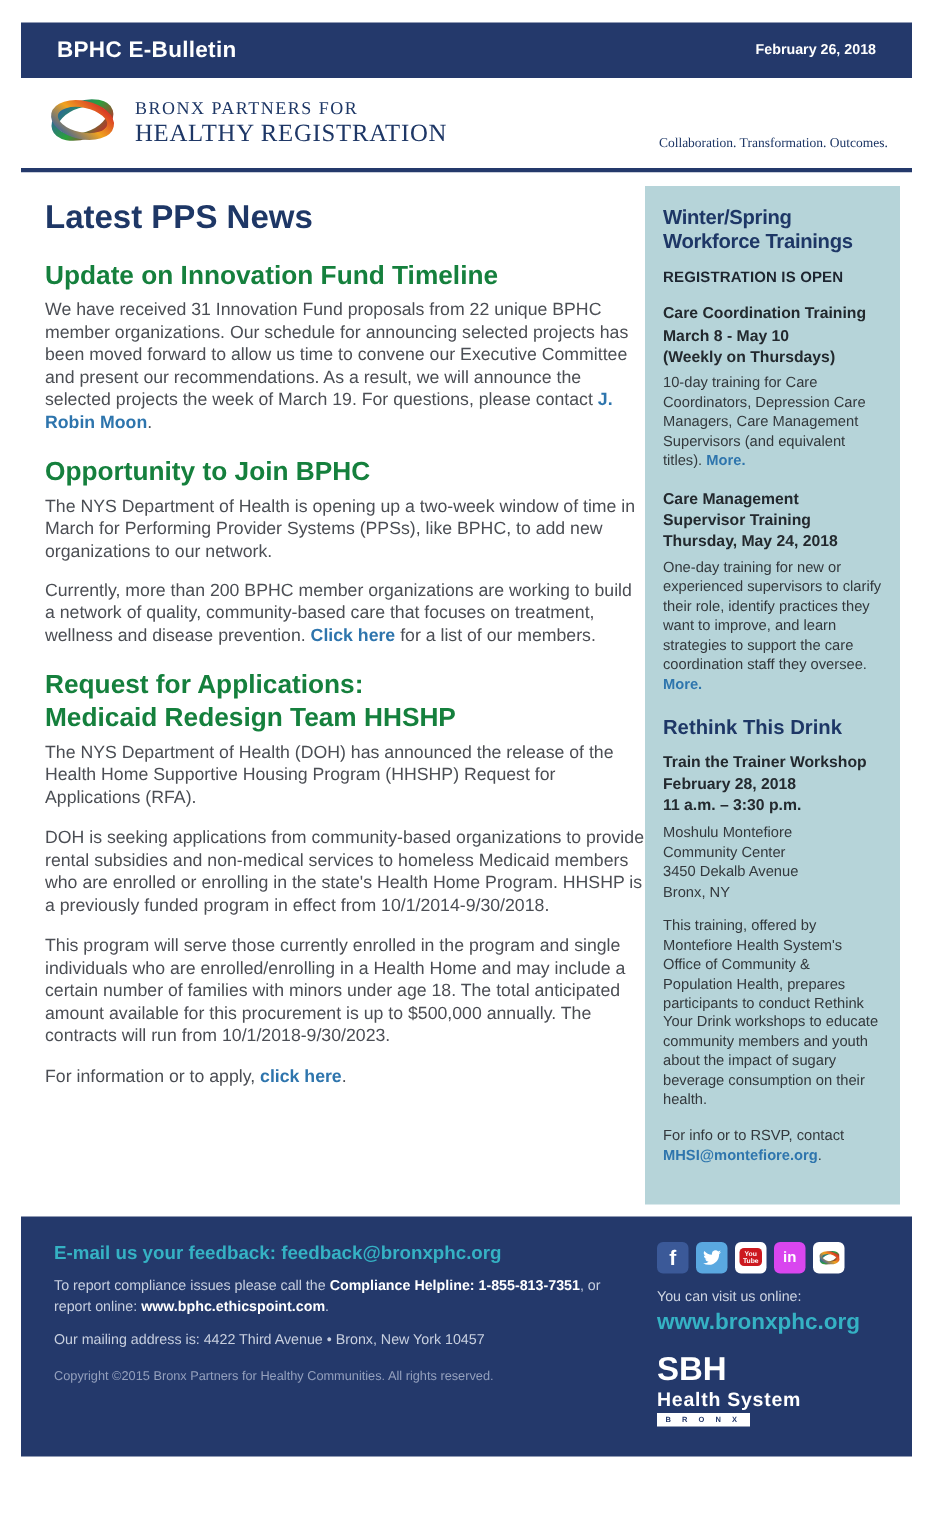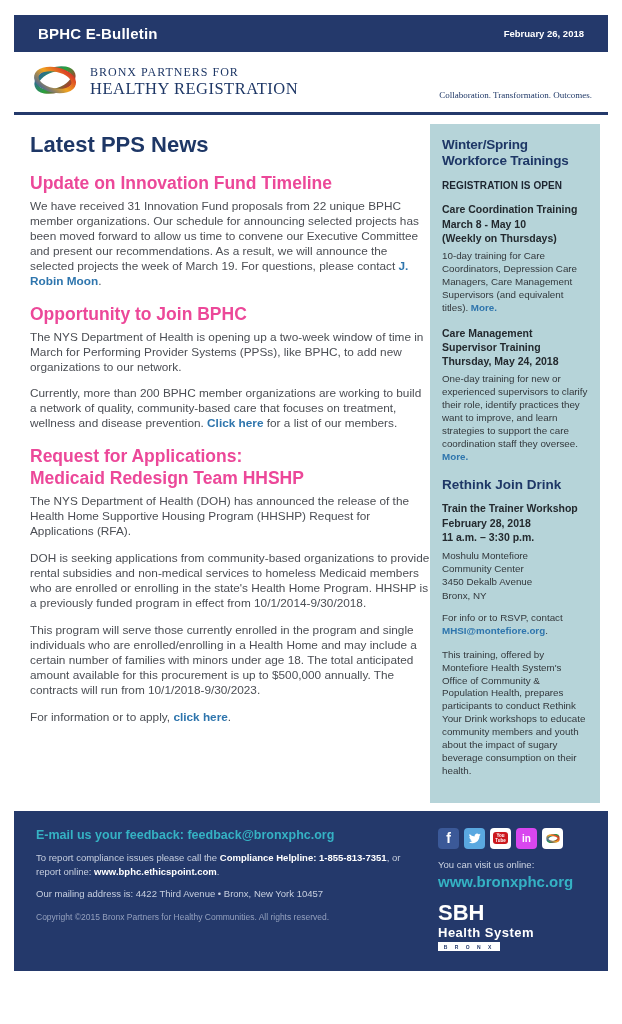--- a/index.html
+++ b/index.html
@@ -32,21 +32,21 @@
     font-size:9px;align-self:flex-end;padding-bottom:12px;
   }
   .rule{height:3px;background:#24396b;}
 
   
   .content-row{display:flex;background:#fff;padding:9px 8px 8px 16px;gap:0;}
   .main-col{flex:1;min-width:0;padding-top:2px;}
 
   .section-title{color:#1e3766;font-weight:bold;font-size:22px;margin:6px 0 2px;}
   .article h2{margin:15px 0 4px;}
-  .article h2 div{color:#ec4899;font-weight:bold;font-size:17.5px;line-height:1.25;}
+  .article h2 div{color:#15803d;font-weight:bold;font-size:17.5px;line-height:1.25;}
   .main-col p{font-size:11.8px;line-height:1.27;color:#4b4e54;margin:0 0 12px;}
   .lnk{color:#2e75ad;font-weight:bold;text-decoration:none;cursor:pointer;}
 
   
   .sidebar{
     width:170px;flex:0 0 170px;background:#b6d4d9;box-sizing:border-box;
     padding:13px 12px 14px;
   }
   .sb-title div{color:#1e3766;font-weight:bold;font-size:13.5px;line-height:1.2;letter-spacing:-.2px;}
   .sb-title{margin-bottom:11px;}
@@ -178,34 +178,34 @@
       </div>
       <div class="sb-body"><span>10-day training for Care Coordinators, Depression Care Managers, Care Management Supervisors (and equivalent titles). </span><a class="lnk">More.</a></div>
 
       <div class="sb-head">
         <div>Care Management</div>
         <div>Supervisor Training</div>
         <div>Thursday, May 24, 2018</div>
       </div>
       <div class="sb-body"><span>One-day training for new or experienced supervisors to clarify their role, identify practices they want to improve, and learn strategies to support the care coordination staff they oversee. </span><a class="lnk">More.</a></div>
 
-      <div class="sb-title2">Rethink Join Drink</div>
+      <div class="sb-title2">Rethink This Drink</div>
       <div class="sb-head">
         <div>Train the Trainer Workshop</div>
         <div>February 28, 2018</div>
         <div>11 a.m. – 3:30 p.m.</div>
       </div>
       <div class="sb-addr">
         <div>Moshulu Montefiore</div>
         <div>Community Center</div>
         <div>3450 Dekalb Avenue</div>
         <div>Bronx, NY</div>
       </div>
+      <div class="sb-body">This training, offered by Montefiore Health System's Office of Community &amp; Population Health, prepares participants to conduct Rethink Your Drink workshops to educate community members and youth about the impact of sugary beverage consumption on their health.</div>
       <div class="sb-body"><span>For info or to RSVP, contact </span><a class="lnk">MHSI@montefiore.org</a><span>.</span></div>
-      <div class="sb-body">This training, offered by Montefiore Health System's Office of Community &amp; Population Health, prepares participants to conduct Rethink Your Drink workshops to educate community members and youth about the impact of sugary beverage consumption on their health.</div>
     </aside>
   </div>
 
   <footer class="footer">
     <div class="f-left">
       <div class="f-feedback"><span>E-mail us your feedback: </span><a class="f-feedback" style="margin:0;">feedback@bronxphc.org</a></div>
       <p class="f-text"><span>To report compliance issues please call the </span><b>Compliance Helpline: 1-855-813-7351</b><span>, or report online: </span><b>www.bphc.ethicspoint.com</b><span>.</span></p>
       <p class="f-text">Our mailing address is: 4422 Third Avenue • Bronx, New York 10457</p>
       <div class="f-copy">Copyright ©2015 Bronx Partners for Healthy Communities. All rights reserved.</div>
     </div>

